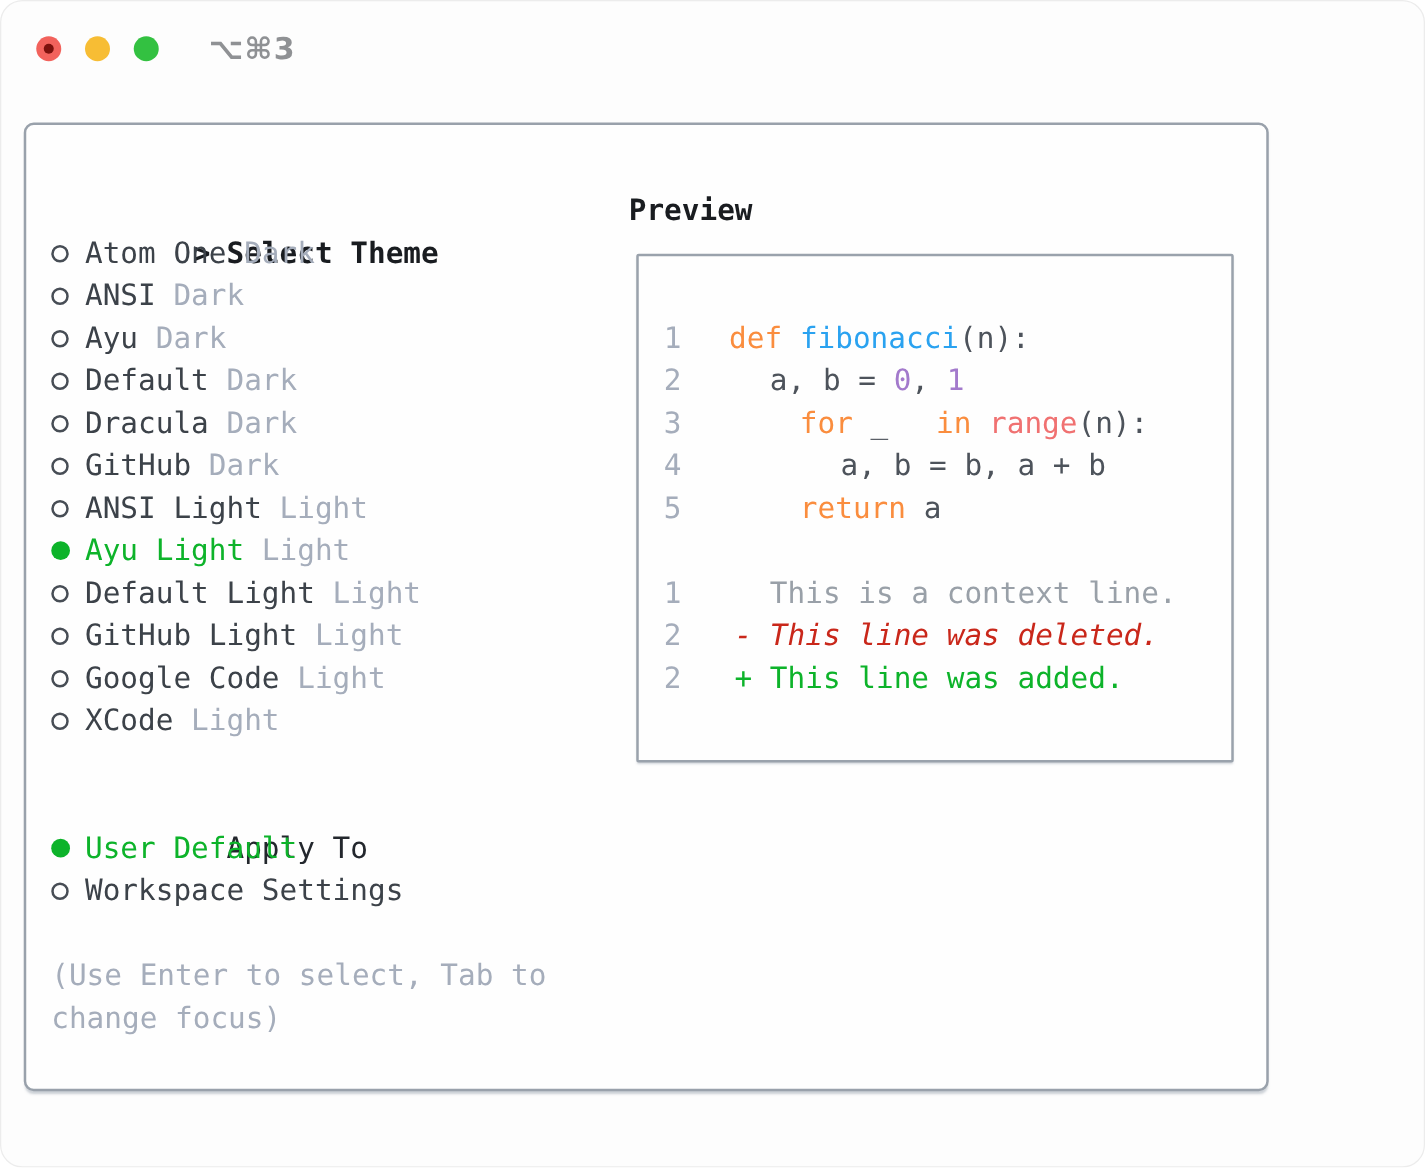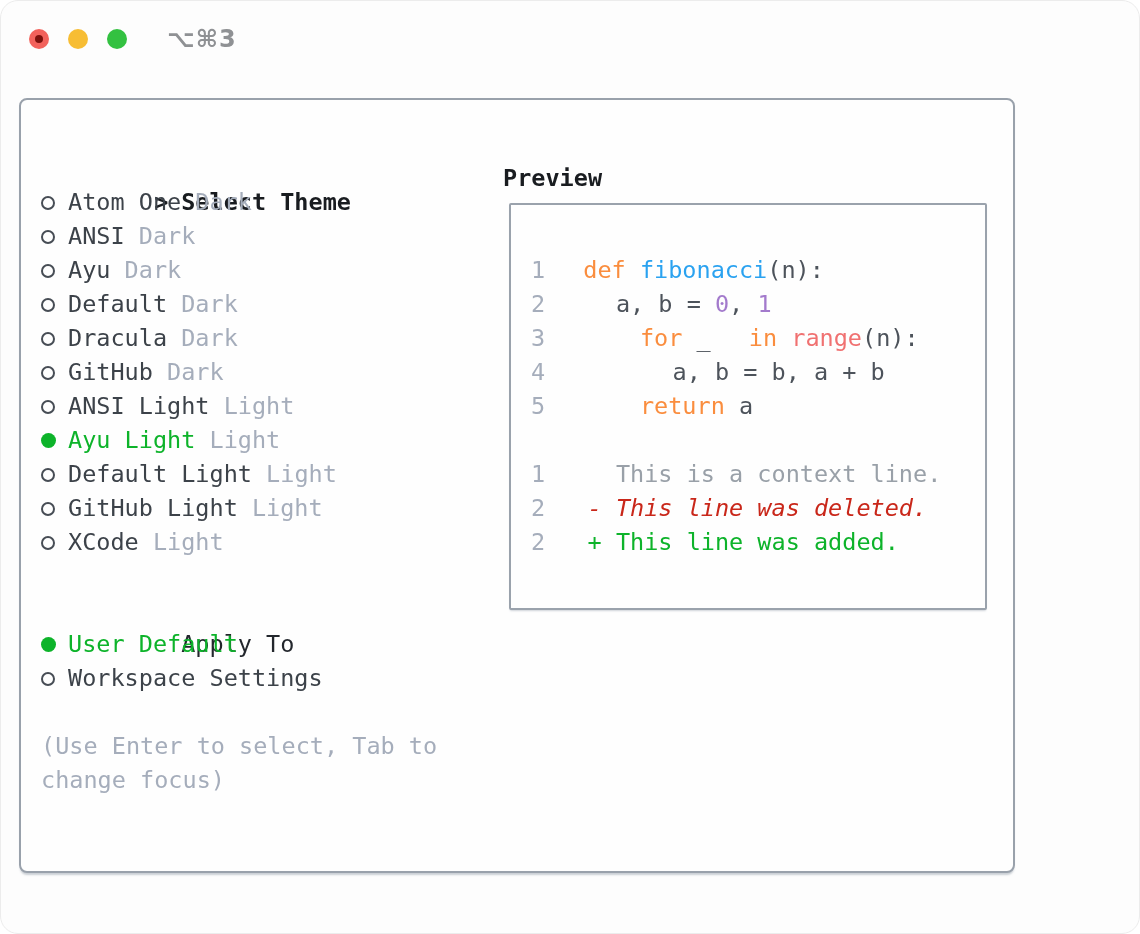--- a/index.html
+++ b/index.html
@@ -38,21 +38,21 @@
   .prompt{font-weight:bold;color:var(--text_header);}
   .ring{display:inline-block;width:14px;height:14px;border:2px solid var(--ring);border-radius:50%;margin-bottom:2px;vertical-align:middle;}
   .dot{display:inline-block;width:15px;height:15px;border-radius:50%;background:var(--green);margin-bottom:2px;vertical-align:middle;}
   .hdr{font-weight:bold;color:var(--text_header);}
   .subhdr{color:#23272d;}
   .tname{color:var(--text_dark);}
   .row.selected .tname,.row.selected .olabel{color:var(--green);}
   .tvariant{color:var(--text_muted);}
   .help{margin-top:0;width:445px;color:var(--text_muted);font-size:23.5px;line-height:34px;white-space:normal;}
 
-  .preview-title{position:absolute;left:482px;top:61px;height:34px;line-height:34px;font-size:23.5px;font-weight:bold;color:var(--text_header);}
+  .preview-title{position:absolute;left:482px;top:51px;height:34px;line-height:34px;font-size:23.5px;font-weight:bold;color:var(--text_header);}
   .preview-box{
     position:absolute;left:488px;top:103px;width:478px;height:407px;
     border:2px solid #9aa2ac;background:#fefefe;border-radius:2px;
     padding:48px 0 0 20px;overflow:hidden;
     box-shadow:0 2px 2px -1px rgba(140,150,165,0.4);
   }
   .code-line{height:34px;line-height:34px;font-size:23.5px;white-space:pre;color:var(--code_default);}
   .lnum{color:var(--text_muted);}
   .s-kw{color:var(--kw);margin-left:24px;} .s-fn{color:var(--fn);} .s-num{color:var(--numc);}
   .s-bi{color:var(--builtin);} .s-d{color:var(--code_default);}
@@ -79,20 +79,21 @@
           <div class="row"><span class="marker"><span class="ring"></span></span><span class="tname">Atom One</span><span class="tvariant"> Dark</span></div>
           <div class="row"><span class="marker"><span class="ring"></span></span><span class="tname">ANSI</span><span class="tvariant"> Dark</span></div>
           <div class="row"><span class="marker"><span class="ring"></span></span><span class="tname">Ayu</span><span class="tvariant"> Dark</span></div>
           <div class="row"><span class="marker"><span class="ring"></span></span><span class="tname">Default</span><span class="tvariant"> Dark</span></div>
           <div class="row"><span class="marker"><span class="ring"></span></span><span class="tname">Dracula</span><span class="tvariant"> Dark</span></div>
           <div class="row"><span class="marker"><span class="ring"></span></span><span class="tname">GitHub</span><span class="tvariant"> Dark</span></div>
           <div class="row"><span class="marker"><span class="ring"></span></span><span class="tname">ANSI Light</span><span class="tvariant"> Light</span></div>
           <div class="row selected"><span class="marker"><span class="dot"></span></span><span class="tname">Ayu Light</span><span class="tvariant"> Light</span></div>
           <div class="row"><span class="marker"><span class="ring"></span></span><span class="tname">Default Light</span><span class="tvariant"> Light</span></div>
           <div class="row"><span class="marker"><span class="ring"></span></span><span class="tname">GitHub Light</span><span class="tvariant"> Light</span></div>
+          <div class="row"><span class="marker"><span class="ring"></span></span><span class="tname">Google Code</span><span class="tvariant"> Light</span></div>
           <div class="row"><span class="marker"><span class="ring"></span></span><span class="tname">XCode</span><span class="tvariant"> Light</span></div>
         </div>
 
       <div class="spacer"></div>
 
       <div class="row">
         <span class="marker"> </span><span class="subhdr">Apply To</span>
       </div>
 
       <div id="apply-list">

